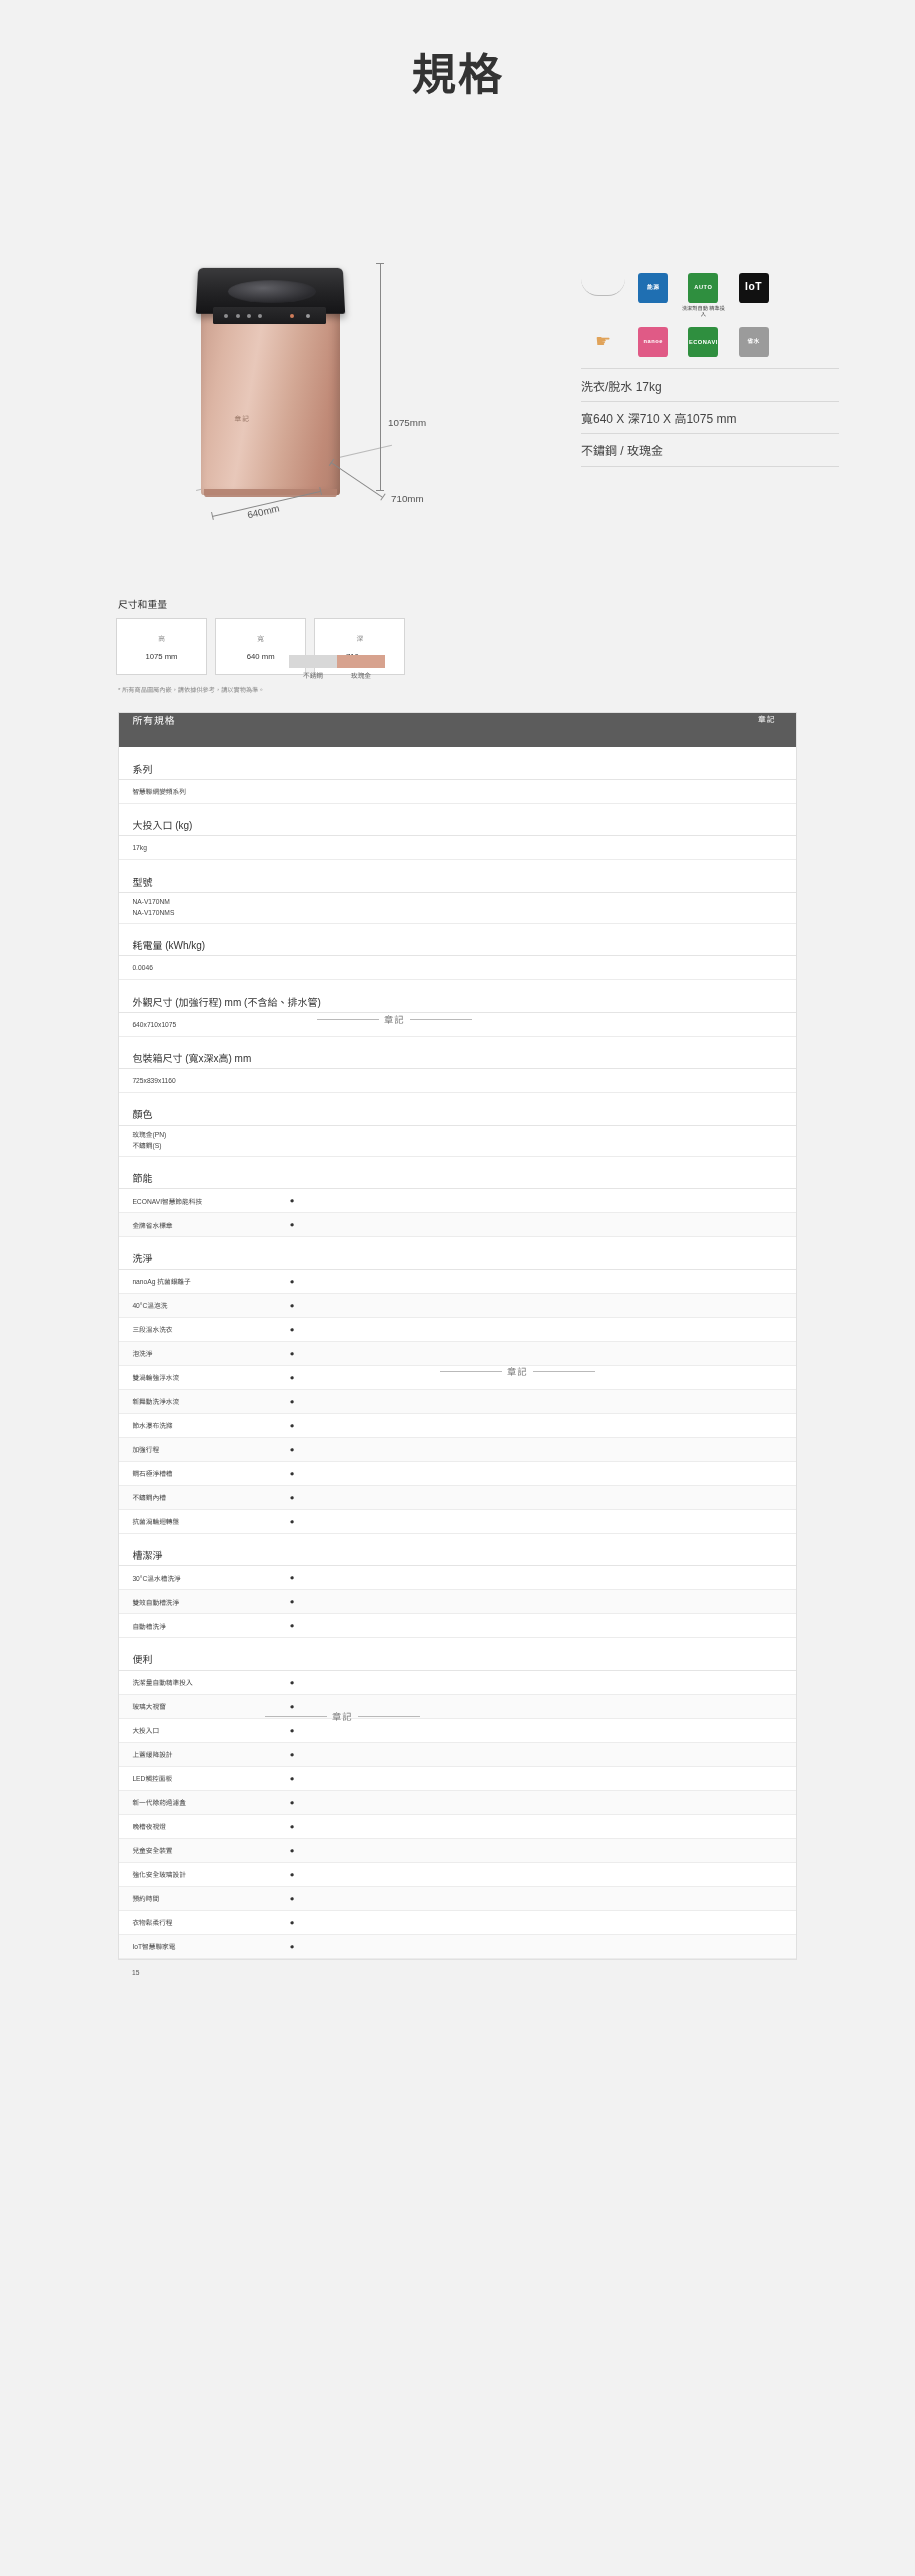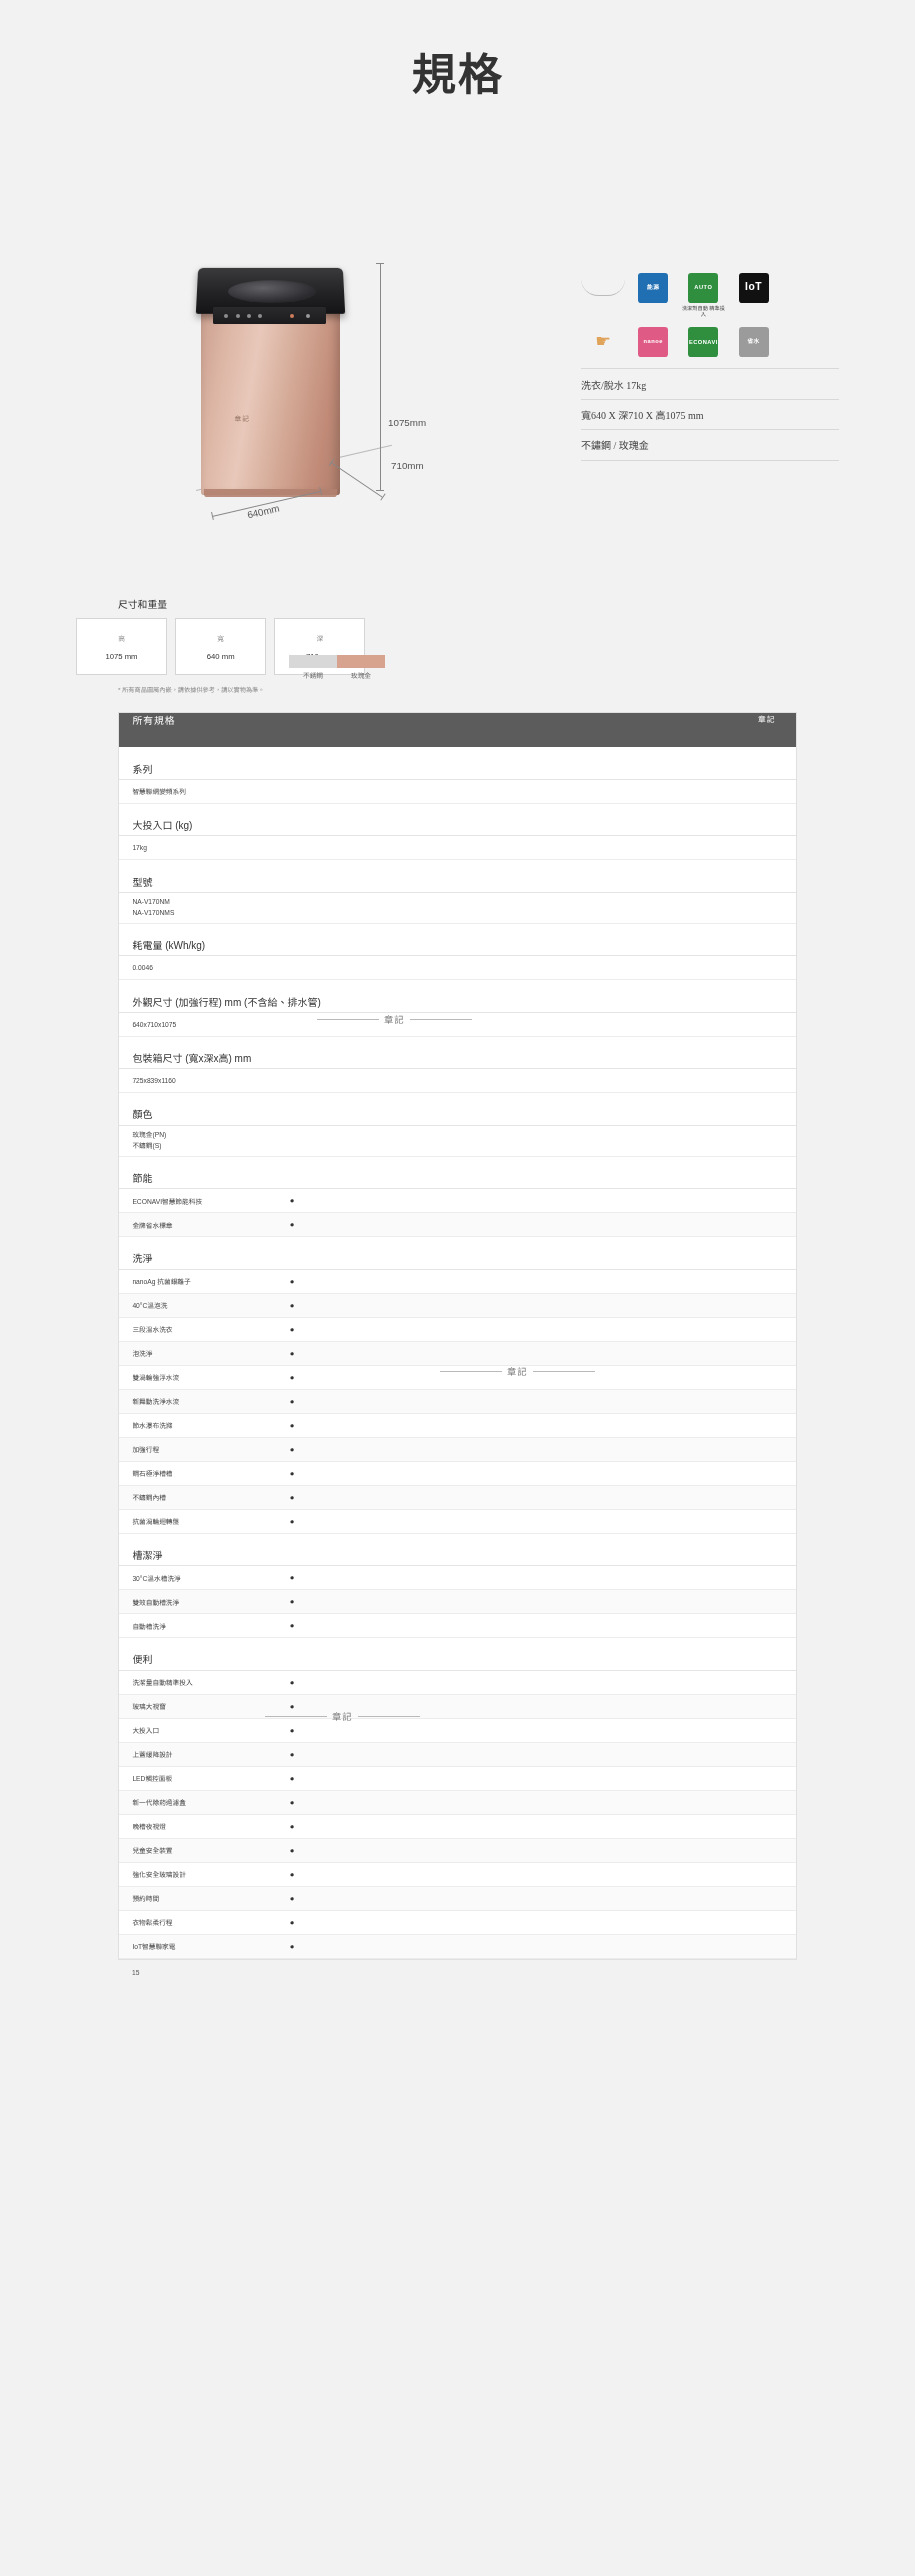--- a/index.html
+++ b/index.html
@@ -147,21 +147,21 @@
     background:#888;
     transform: rotate(34deg);
     transform-origin:left center;
   }
   .dim-line-d:before, .dim-line-d:after{
     content:""; position:absolute; top:-3.6px; width:0.5px; height:7.7px; background:#888;
   }
   .dim-line-d:before{left:0;}
   .dim-line-d:after{right:0;}
   .label-depth{
-    position:absolute; left:226px; top:212px;text-align:center;
+    position:absolute; left:226px; top:245px;text-align:center;
   }
   .ground {
     position:absolute;
     left: 31px; top: 242px;
     width: 201px; height: 0.5px;
     background:#bbb;
     transform: rotate(-13deg);
     transform-origin:left center;
   }
 
@@ -220,38 +220,37 @@
   .badge .sq.energy{ background:#1f6fb2; font-size:5.7px;}
   .badge .hose {
     width:44px;height:17.5px;
     border-bottom:1.5px solid #bbb;border-radius:0 0 20.6px 20.6px;
   }
   .badge .hand {
     font-size:17.5px; color:#e0a35a;
   }
   .spec-lines {
     margin-top: 1px;
-    font-size: 10px;
+    font-size: 12px;
     color:#444;
-    font-family:Liberation Serif, serif;
   }
   .spec-lines .ln {
     padding: 7.2px 0;
     border-bottom:0.5px solid #d8d8d8;
   }
   .spec-lines .ln:first-child { border-top:0.5px solid #d8d8d8; }
 
   
   .section-sub {
     margin: 20.6px 0 7.2px 118px;
     font-size: 9.8px;
     color:#333;
   }
   .sw-table {
-    margin-left: 76px;
+    margin-left: 116px;
     display:flex;
     gap: 8.2px;
     text-align: right;
   }
   .sw-cell {
     width: 91px;
     height: 57px;
     border: 0.5px solid #d5d5d5;
     background:#fff;
     display:flex;

